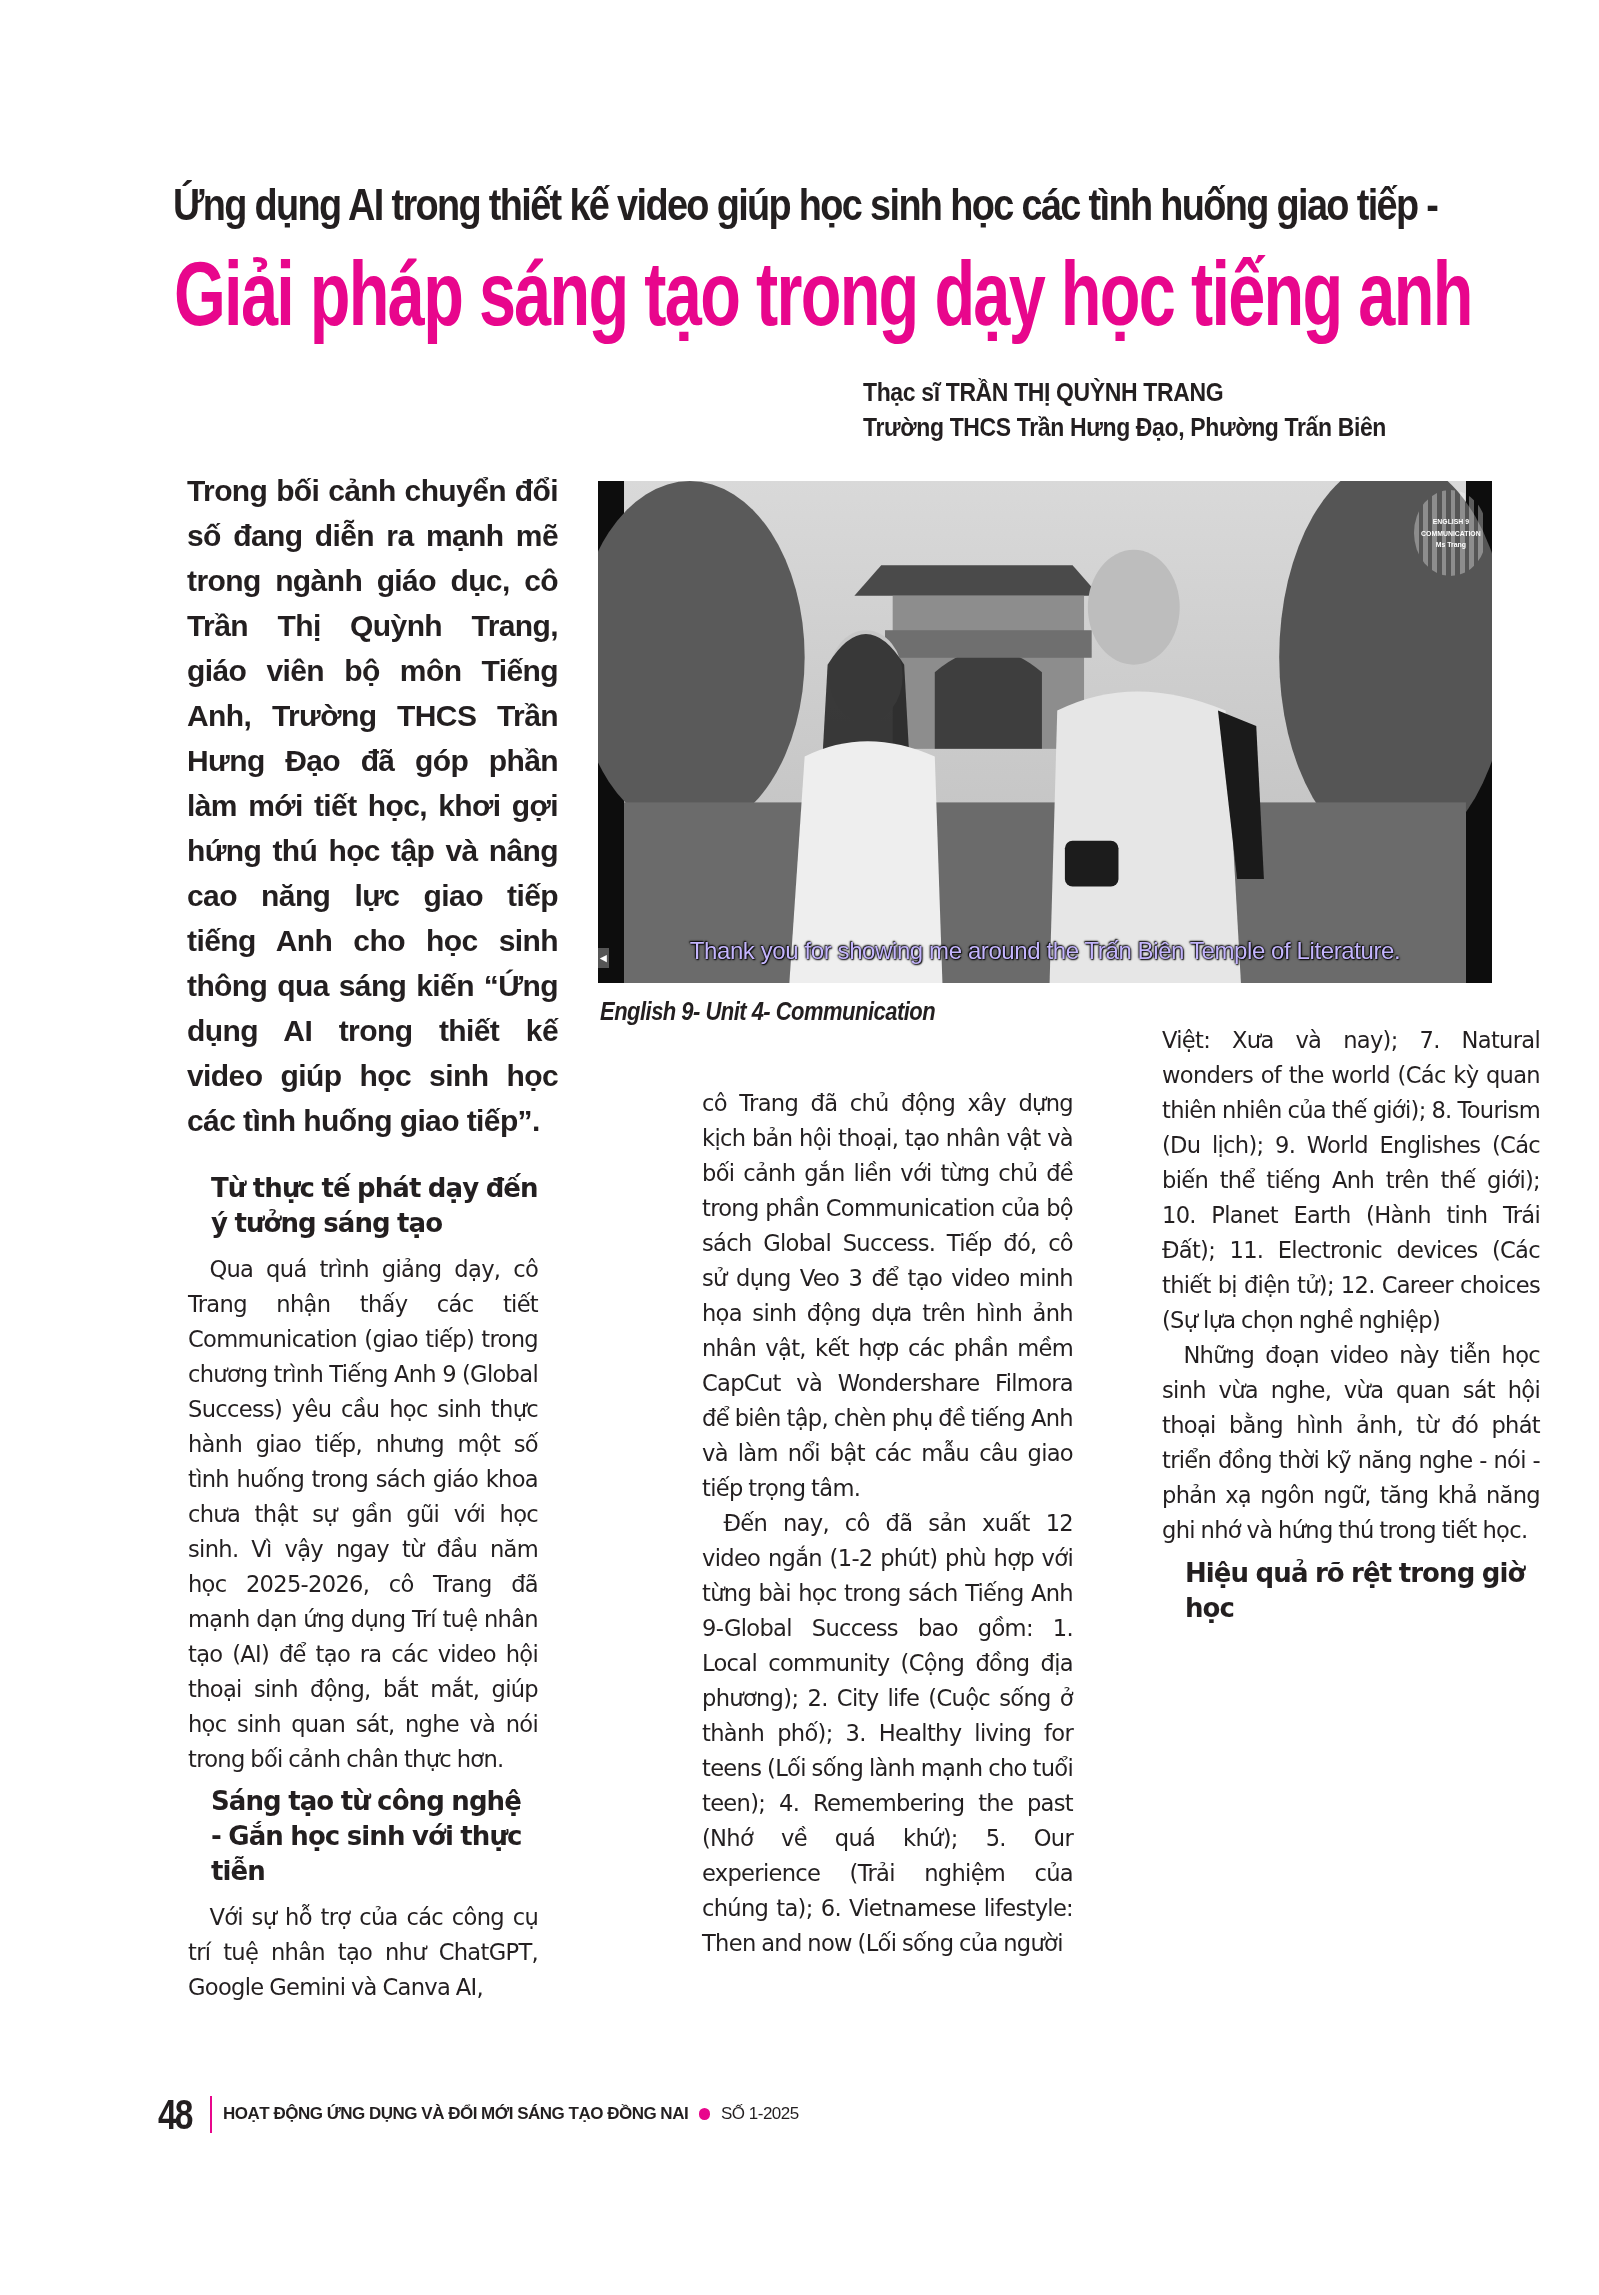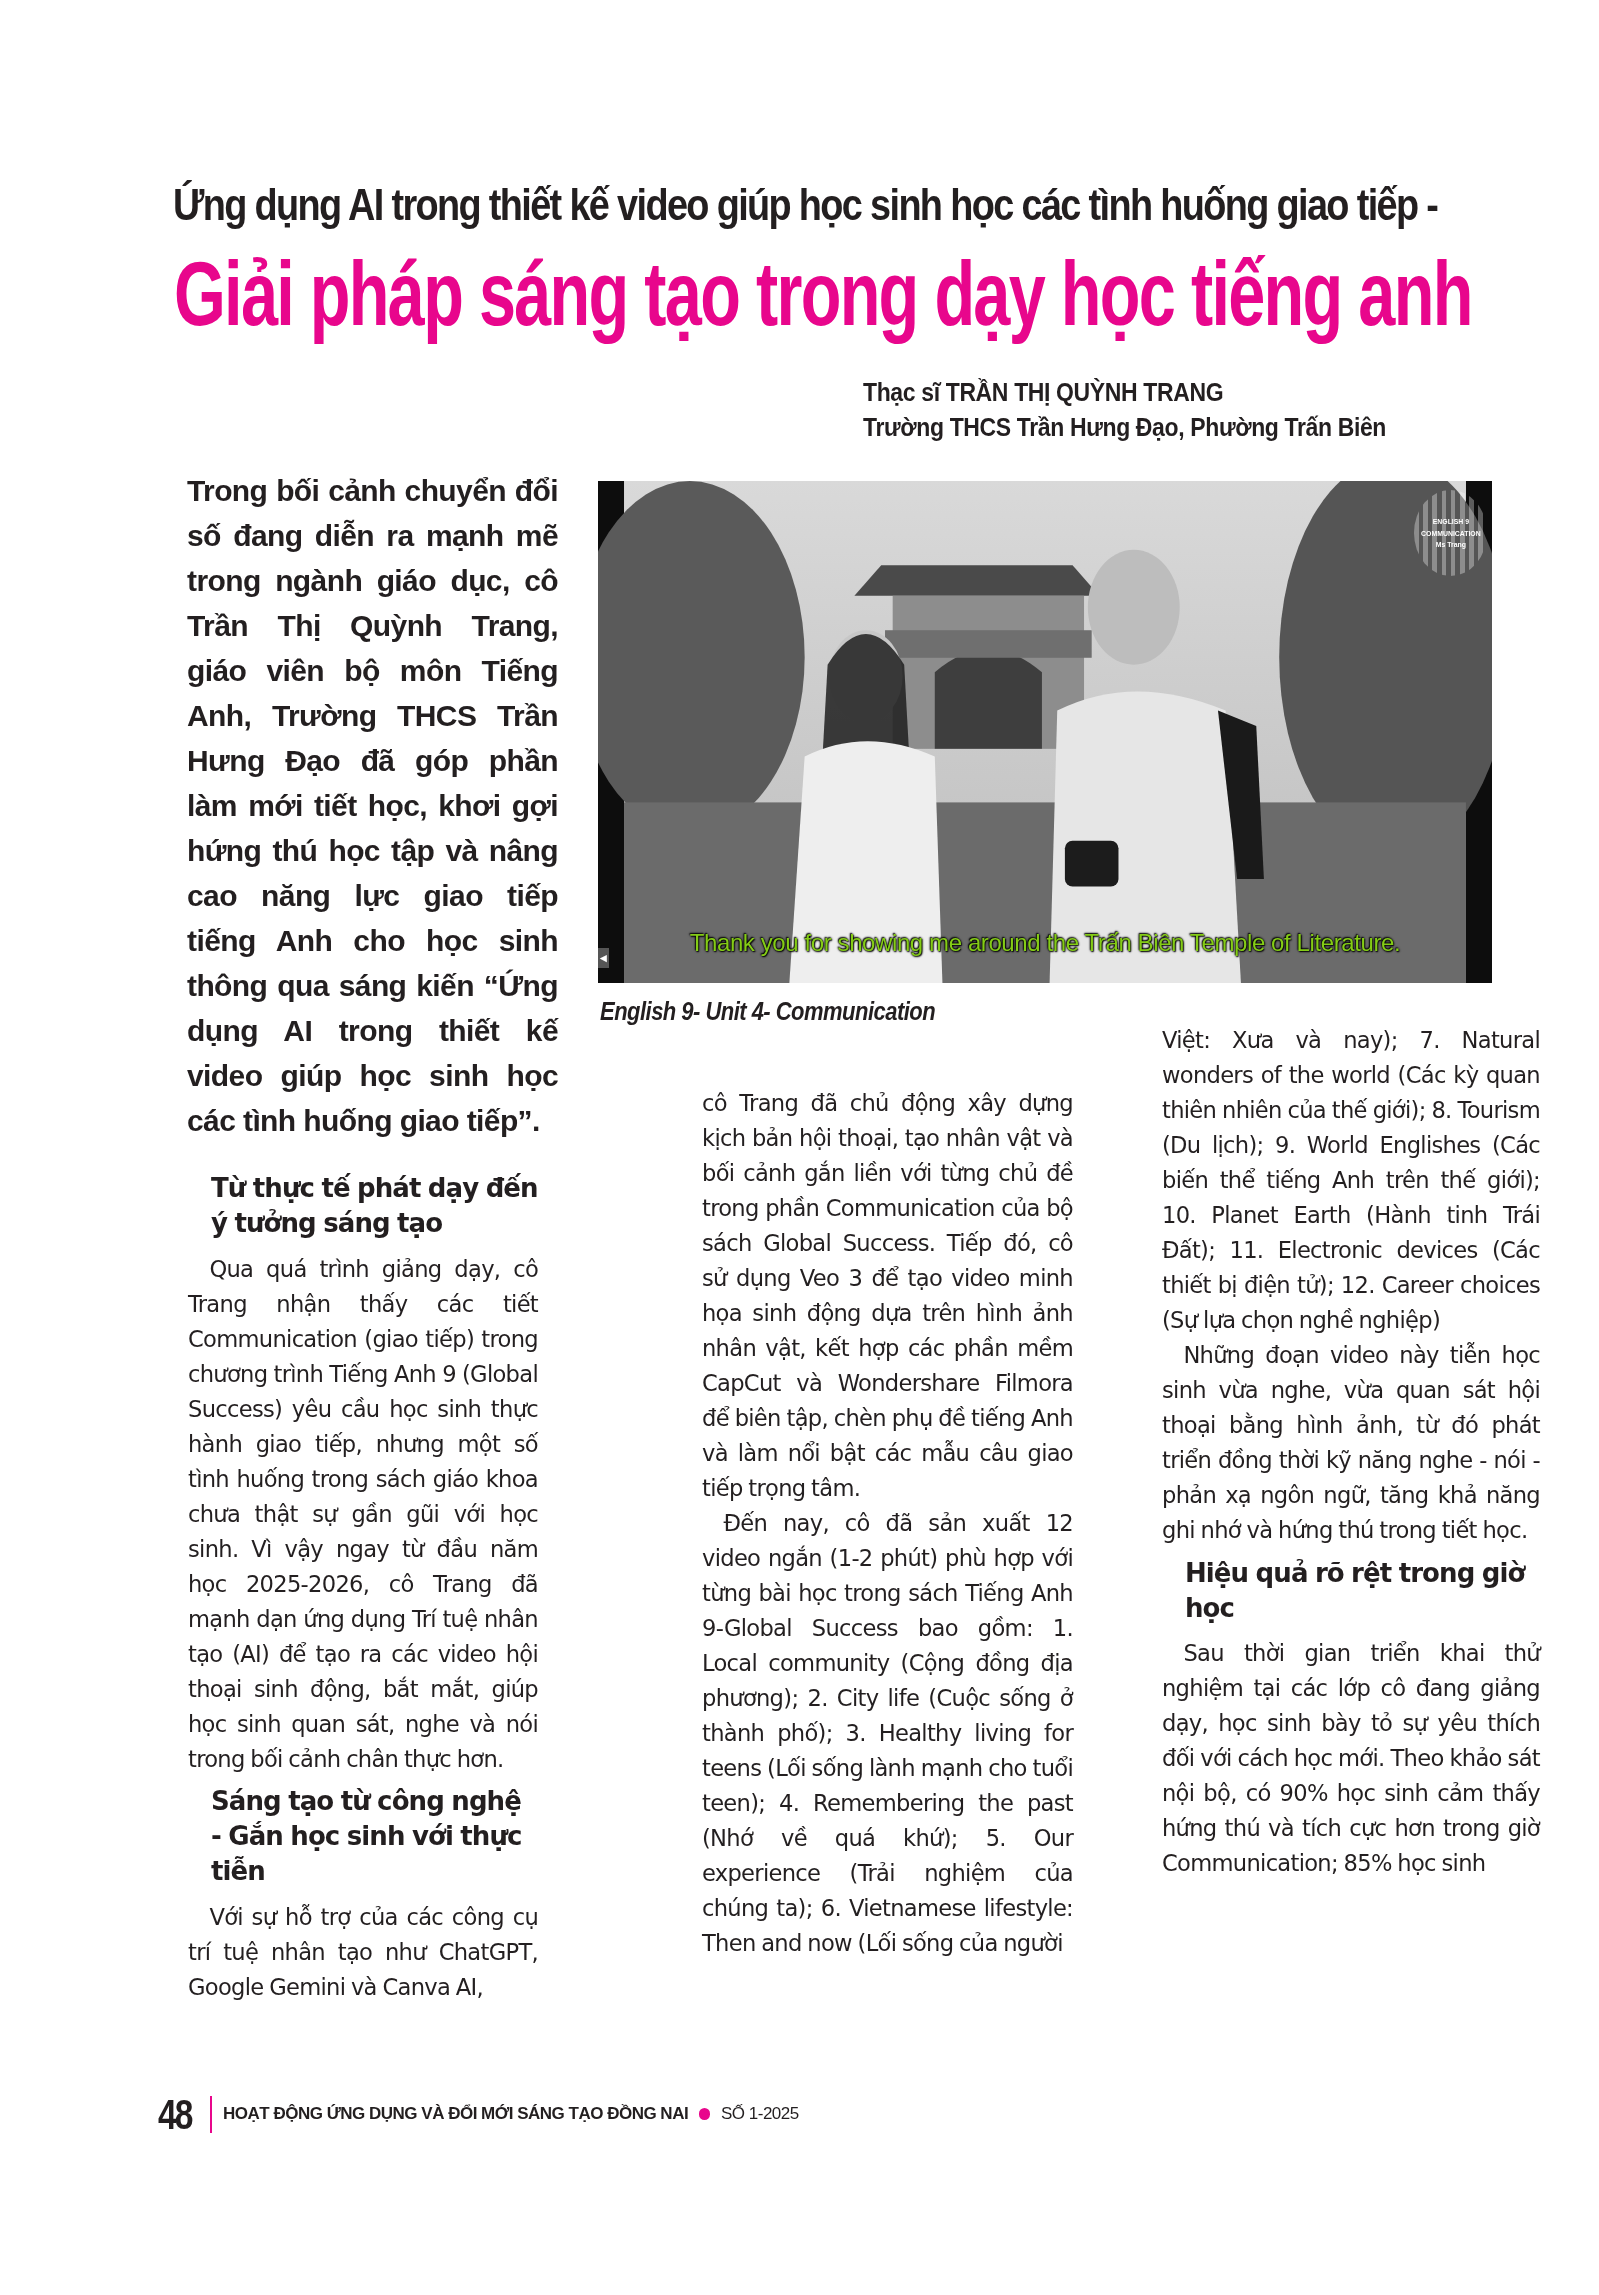--- a/index.html
+++ b/index.html
@@ -33,22 +33,22 @@
       font-size: 30px; line-height: 45px; text-align: justify; text-align-last: left;
       letter-spacing: -0.6px;
     }
 
     .photo {
       position: absolute; left: 598px; top: 481px; width: 894px; height: 502px;
       background: #0d0d0d; overflow: hidden;
     }
     .photo svg { display: block; width: 100%; height: 100%; }
     .subtitle {
-      position: absolute; left: 0; right: 0; bottom: 26px; text-align: center;
-      color: #84cc16; font-family: "Liberation Sans", sans-serif; font-size: 24px;
+      position: absolute; left: 0; right: 0; bottom: 18px; text-align: center;
+      color: #c4b5fd; font-family: "Liberation Sans", sans-serif; font-size: 24px;
       letter-spacing: -0.4px;
       text-shadow: 0 0 2.3px #000, 0.8px 0.8px 1.5px #000, -0.8px -0.8px 1.5px #000;
     }
     .watermark {
       position: absolute; right: 4.6px; top: 9.2px; width: 73px; height: 86px;
       color: #fff; font-size: 6.9px; font-weight: 700; text-align: center;
       display: flex; flex-direction: column; justify-content: center; align-items: center; gap: 4.6px;
     }
     .watermark .wm-bars {
       position: absolute; inset: 0;
@@ -169,21 +169,20 @@
 
 <div class="col col-2">
   <p class="no-indent">cô Trang đã chủ động xây dựng kịch bản hội thoại, tạo nhân vật và bối cảnh gắn liền với từng chủ đề trong phần Communication của bộ sách Global Success. Tiếp đó, cô sử dụng Veo 3 để tạo video minh họa sinh động dựa trên hình ảnh nhân vật, kết hợp các phần mềm CapCut và Wondershare Filmora để biên tập, chèn phụ đề tiếng Anh và làm nổi bật các mẫu câu giao tiếp trọng tâm.</p>
   <p>Đến nay, cô đã sản xuất 12 video ngắn (1-2 phút) phù hợp với từng bài học trong sách Tiếng Anh 9-Global Success bao gồm: 1. Local community (Cộng đồng địa phương); 2. City life (Cuộc sống ở thành phố); 3. Healthy living for teens (Lối sống lành mạnh cho tuổi teen); 4. Remembering the past (Nhớ về quá khứ); 5. Our experience (Trải nghiệm của chúng ta); 6. Vietnamese lifestyle: Then and now (Lối sống của người</p>
 </div>
 
 <div class="col col-3">
   <p class="no-indent">Việt: Xưa và nay); 7. Natural wonders of the world (Các kỳ quan thiên nhiên của thế giới); 8. Tourism (Du lịch); 9. World Englishes (Các biến thể tiếng Anh trên thế giới); 10. Planet Earth (Hành tinh Trái Đất); 11. Electronic devices (Các thiết bị điện tử); 12. Career choices (Sự lựa chọn nghề nghiệp)</p>
   <p>Những đoạn video này tiễn học sinh vừa nghe, vừa quan sát hội thoại bằng hình ảnh, từ đó phát triển đồng thời kỹ năng nghe - nói - phản xạ ngôn ngữ, tăng khả năng ghi nhớ và hứng thú trong tiết học.</p>
   <h3>Hiệu quả rõ rệt trong giờ học</h3>
-  <p>Sau thời gian triển khai thử nghiệm tại các lớp cô đang giảng dạy, học sinh bày tỏ sự yêu thích đối với cách học mới. Theo khảo sát nội bộ, có 90% học sinh cảm thấy hứng thú và tích cực hơn trong giờ Communication; 85% học sinh</p>
 </div>
 
 <footer class="footer">
   <span class="page-num">48</span>
   <span class="footer-rule"></span>
   <span class="footer-title">HOẠT ĐỘNG ỨNG DỤNG VÀ ĐỔI MỚI SÁNG TẠO ĐỒNG NAI</span>
   <span class="footer-dot"></span>
   <span class="footer-issue">SỐ 1-2025</span>
 </footer>
 

